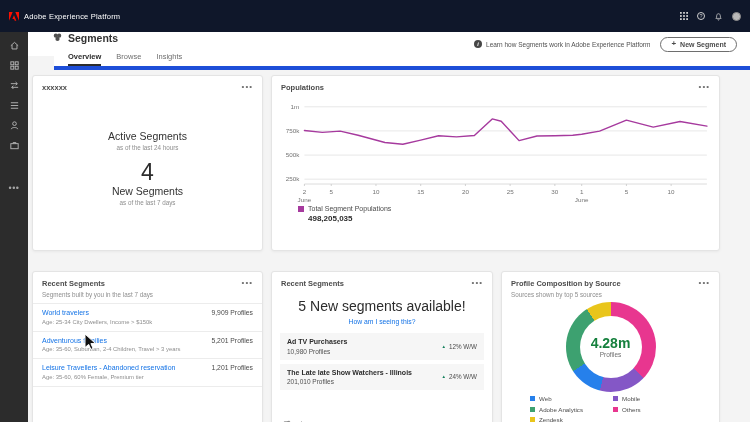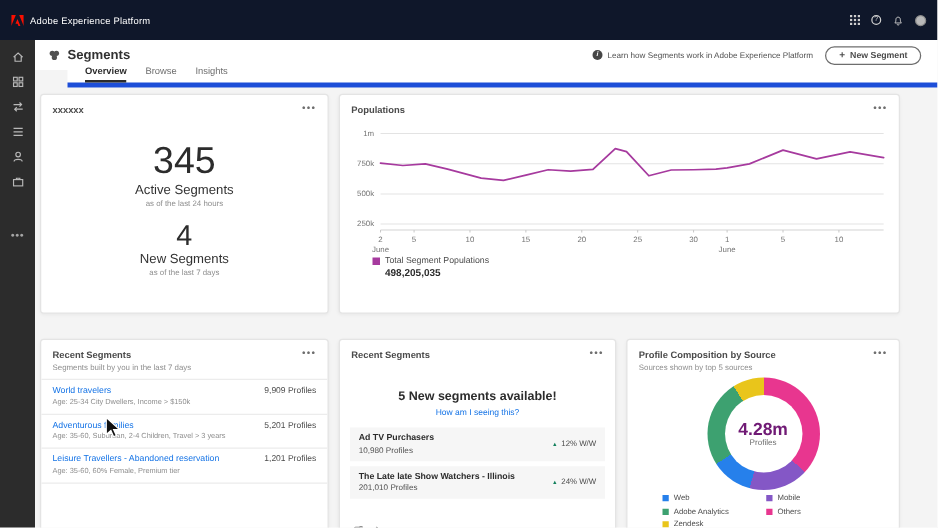--- a/index.html
+++ b/index.html
@@ -18,21 +18,21 @@
 
   .body-row{display:flex;height:408px;}
   
   .sidebar{width:28px;background:#2c2c2c;display:flex;flex-direction:column;align-items:center;
     padding-top:7px;gap:8px;flex-shrink:0;}
   .sb-icon{width:12px;height:12px;display:flex;align-items:center;justify-content:center;cursor:pointer;}
   .sb-more{color:#a5a5a5;font-size:9px;line-height:6px;margin-top:26px;letter-spacing:.5px;}
 
   .main{flex:1;display:flex;flex-direction:column;background:#f4f4f4;min-width:0;}
   
-  .page-header{background:#fff;height:24px;display:flex;align-items:center;padding:0 13px 0 10px;gap:5px;}
+  .page-header{background:#fff;height:24px;display:flex;padding:0 13px 0 24px;gap:5px;}
   .page-title{font-size:10.5px;font-weight:bold;color:#323232;}
   .ph-right{margin-left:auto;display:flex;align-items:center;gap:10px;}
   .learn{display:flex;align-items:center;gap:4px;font-size:6.5px;color:#505050;cursor:pointer;}
   .info-dot{width:8px;height:8px;border-radius:50%;background:#464646;color:#fff;font-size:5.5px;
     display:flex;align-items:center;justify-content:center;font-style:italic;font-weight:bold;}
   .btn-new{display:flex;align-items:center;gap:4px;border:1px solid #6e6e6e;border-radius:11px;
     padding:3px 10px;font-size:7px;font-weight:bold;color:#4b4b4b;background:#fff;cursor:pointer;}
   .plus{font-size:8px;line-height:6px;font-weight:bold;}
   
   .tabs{background:#fff;display:flex;gap:15px;padding:0 14px;border-bottom:4px solid #1d4ed8;
@@ -66,39 +66,39 @@
 
   
   .recent-sub{font-size:6.3px;color:#8e8e8e;padding:0 9px 5px;border-bottom:1px solid #ececec;}
   .seg-row{display:flex;justify-content:space-between;gap:6px;padding:5px 9px 6px;border-bottom:1px solid #ececec;}
   .seg-name{font-size:7px;color:#1473e6;cursor:pointer;}
   .seg-desc{font-size:5.9px;color:#8e8e8e;margin-top:2.5px;}
   .seg-profiles{font-size:6.8px;color:#4b4b4b;white-space:nowrap;}
   .view-more{margin-top:auto;align-self:flex-end;font-size:7px;color:#1473e6;padding:5px 9px 7px;cursor:pointer;}
 
   
-  .sug-headline{font-size:10px;font-weight:bold;color:#2c2c2c;text-align:center;margin-top:21px;}
+  .sug-headline{font-size:14px;font-weight:normal;color:#2c2c2c;text-align:center;margin-top:7px;}
   .sug-link{font-size:6.8px;color:#1473e6;text-align:center;margin:4px 0 8px;cursor:pointer;}
   .sug-row{background:#f6f6f6;margin:0 8px 4px;padding:5px 7px;display:flex;
     justify-content:space-between;align-items:center;}
   .sug-name{font-size:7px;font-weight:bold;color:#2c2c2c;}
   .sug-prof{font-size:6.5px;color:#505050;margin-top:2.5px;}
   .sug-delta{font-size:6.3px;color:#4b4b4b;display:flex;align-items:center;gap:3px;white-space:nowrap;}
   .delta-arrow{color:#12805c;font-size:4.5px;}
   .sug-footer{margin-top:auto;display:flex;align-items:center;justify-content:space-between;padding:4px 9px 7px;}
   .thumbs{display:flex;align-items:center;gap:6px;}
   .thumb{cursor:pointer;display:flex;}
 
   
   .comp-sub{font-size:6.3px;color:#8e8e8e;padding:0 9px;}
   .donut-wrap{position:relative;width:90px;height:90px;margin:4px auto 3px;}
   .donut{width:90px;height:90px;border-radius:50%;}
   .donut-hole{position:absolute;inset:14px;background:#fff;border-radius:50%;display:flex;
     flex-direction:column;align-items:center;justify-content:center;}
-  .donut-val{font-size:14px;font-weight:bold;color:#701a75;line-height:1.1;}
+  .donut-val{font-size:14px;font-weight:bold;color:#15803d;line-height:1.1;}
   .donut-lbl{font-size:6.5px;color:#6e6e6e;}
   .comp-legend{display:flex;gap:30px;padding:0 0 7px 28px;}
   .leg-col{display:flex;flex-direction:column;gap:3.5px;}
   .leg-item{display:flex;align-items:center;gap:4px;font-size:6.2px;color:#4b4b4b;}
   .leg-swatch{width:5px;height:5px;flex-shrink:0;}
 
   .cursor{position:absolute;left:84px;top:333px;z-index:20;pointer-events:none;}
 </style>
 </head>
 <body>
@@ -216,21 +216,20 @@
       <div class="content">
 
         <div class="row1">
 
           <div class="card">
             <div class="card-head">
               <span class="card-title">xxxxxx</span>
               <span class="dots">•••</span>
             </div>
             <div class="metrics-body">
-              <div class="m-val-lg">345</div>
               <div class="m-label">Active Segments</div>
               <div class="m-sub">as of the last 24 hours</div>
               <div class="m-val-md">4</div>
               <div class="m-label">New Segments</div>
               <div class="m-sub">as of the last 7 days</div>
             </div>
           </div>
 
           <div class="card">
             <div class="card-head">

